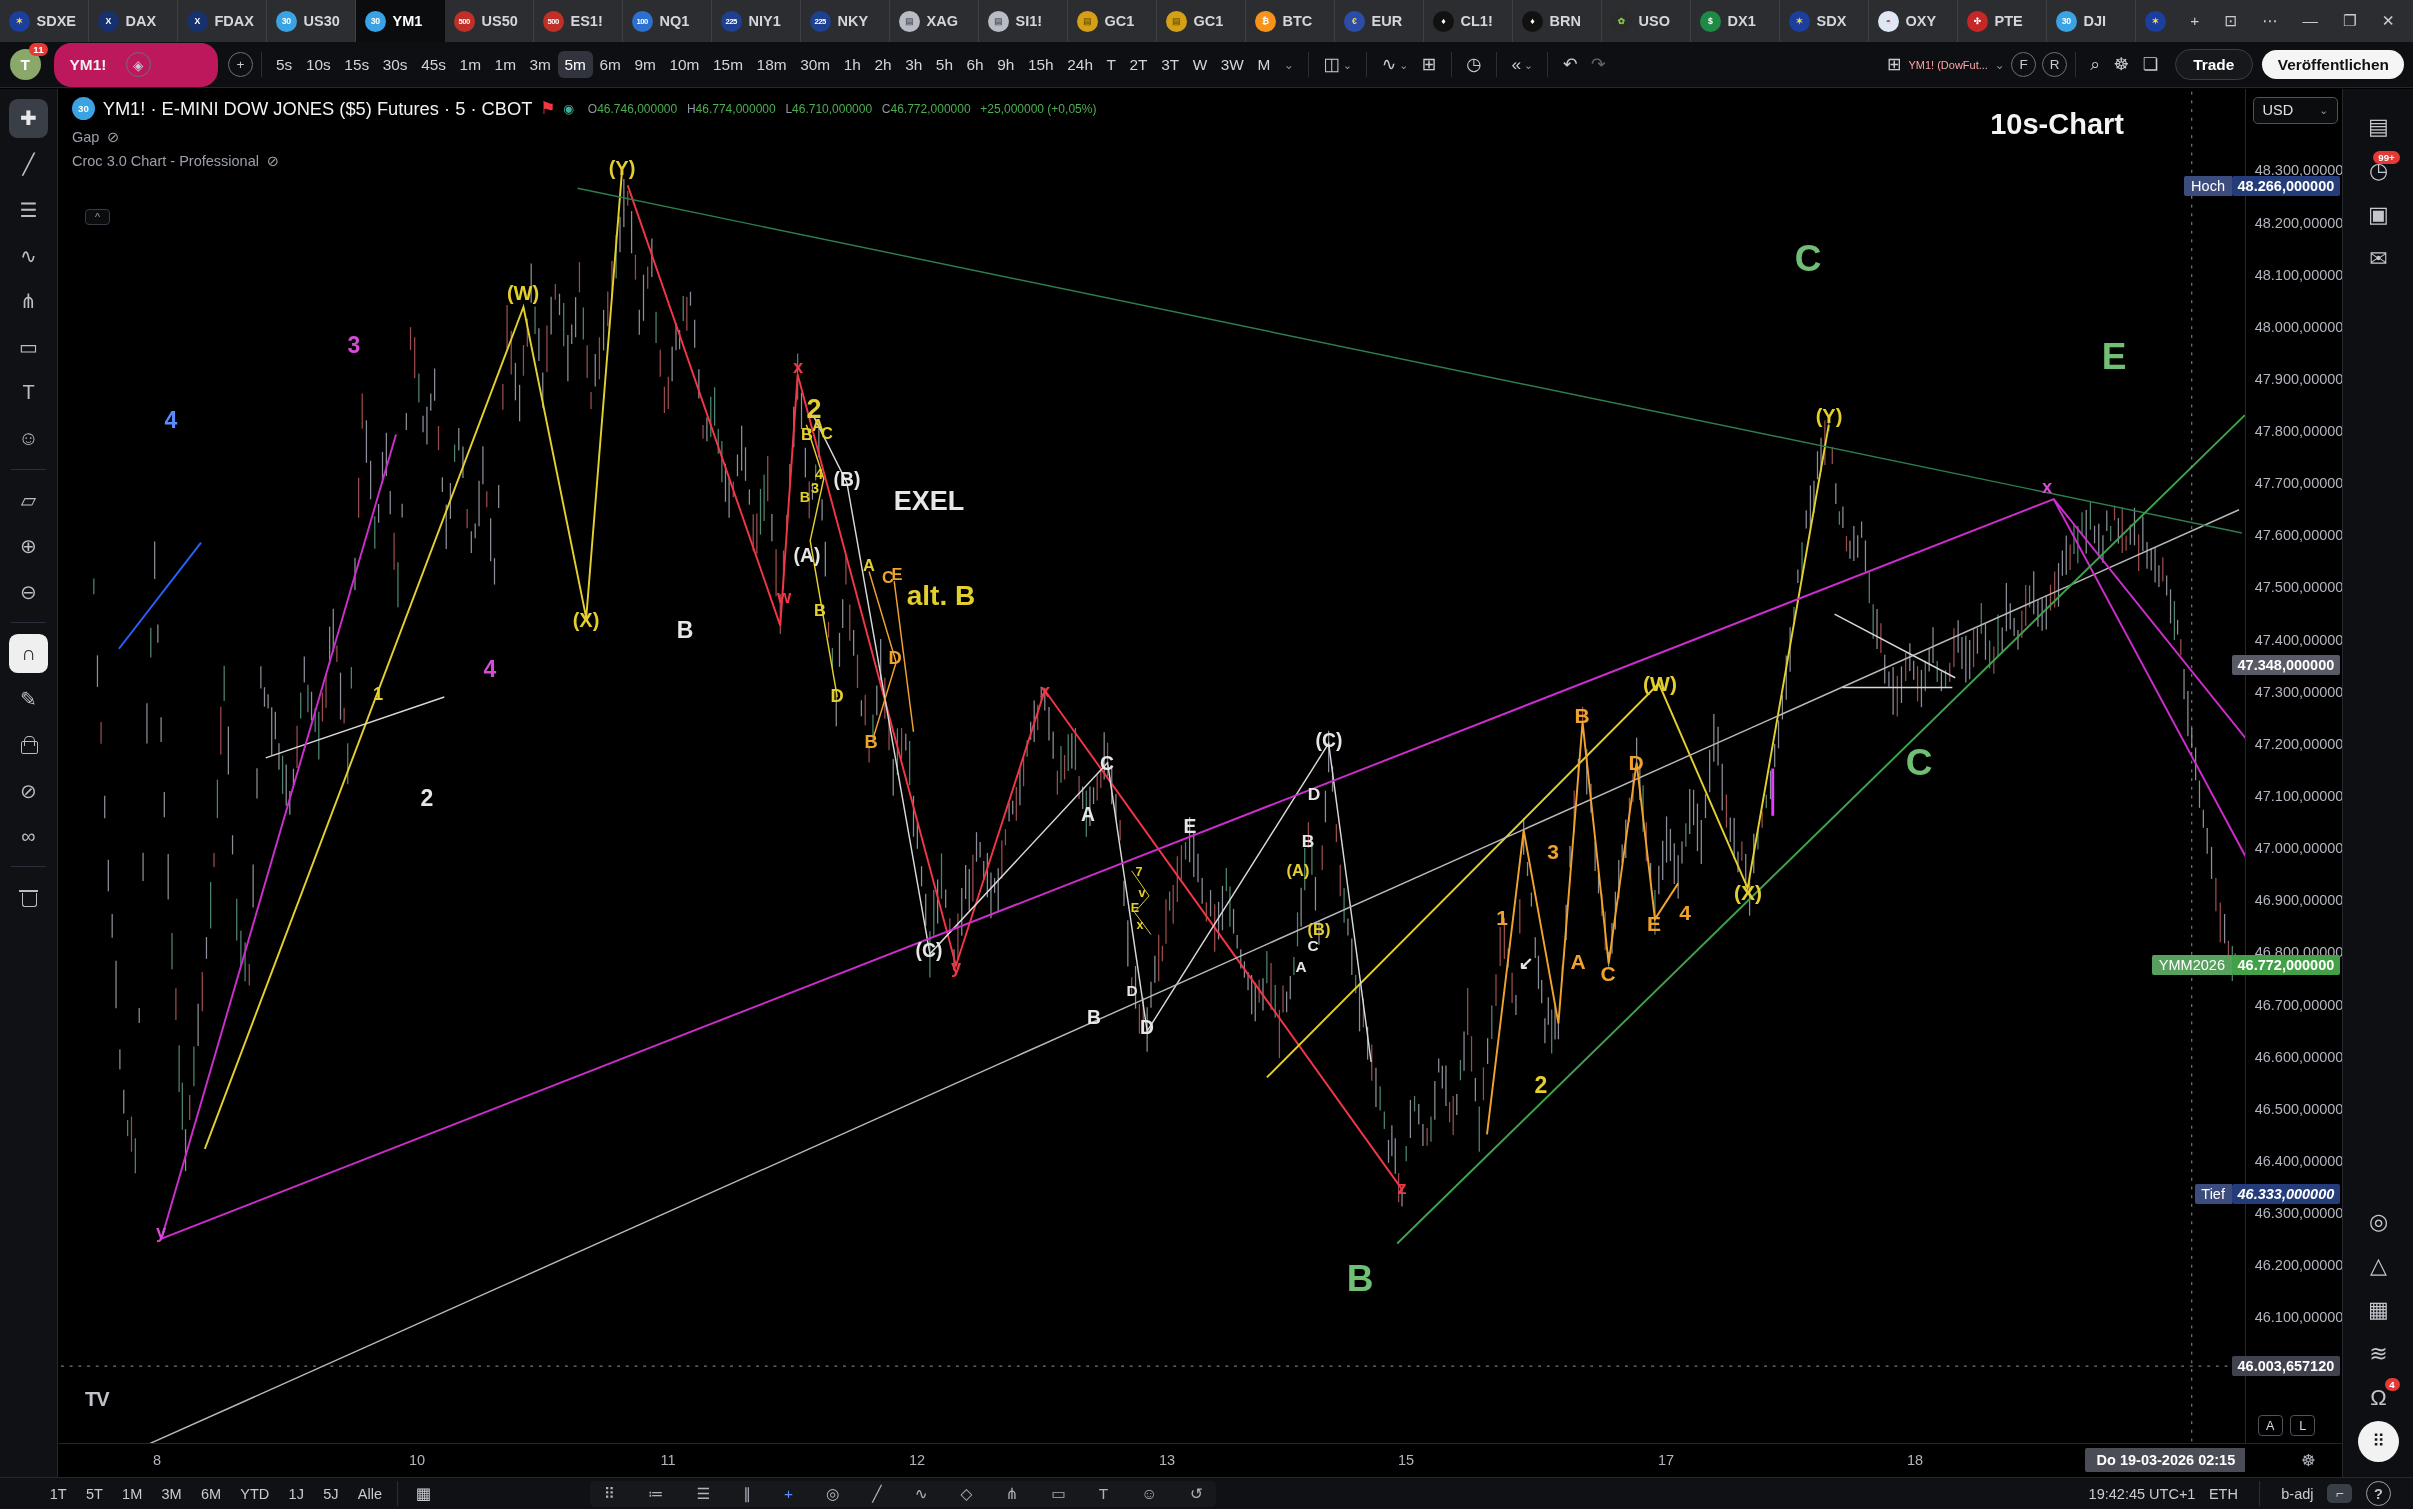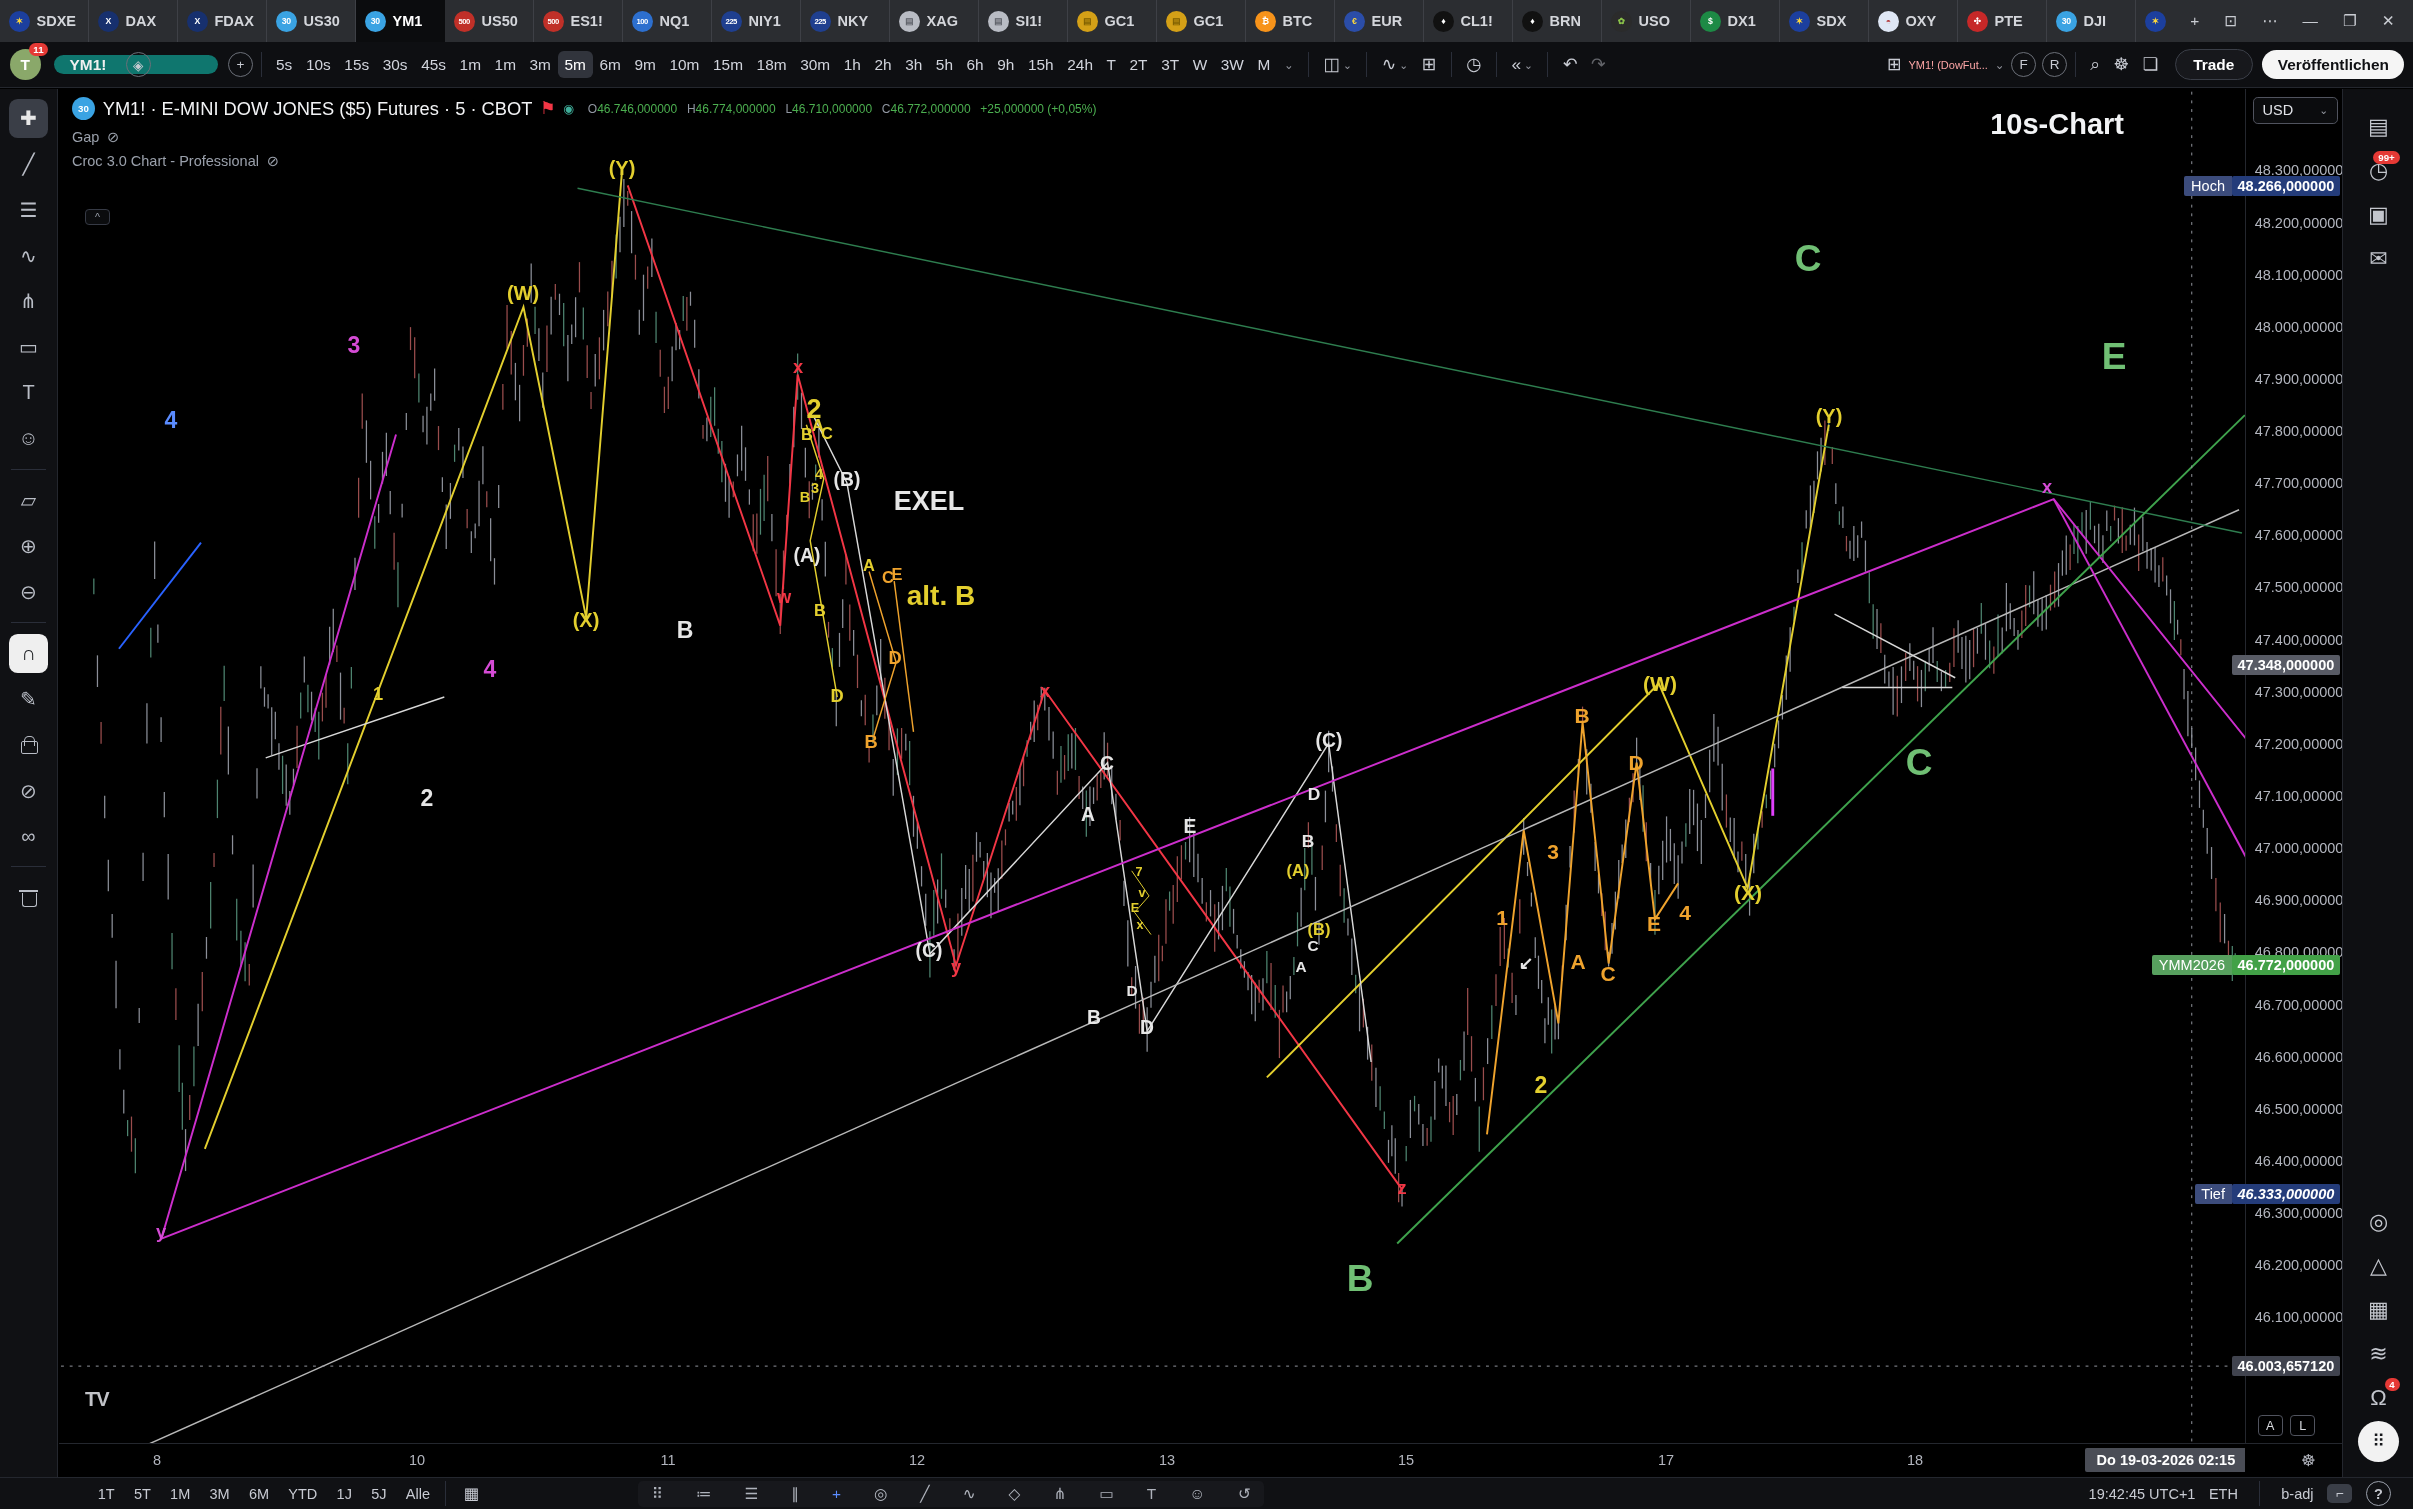--- a/index.html
+++ b/index.html
@@ -18,21 +18,21 @@
   .winctl{display:flex;align-items:center;gap:25px;padding:0 19.3px;color:#c9ccd2;font-size:15.4px}
   .winctl span{cursor:pointer}
 
   
   .toolbar{position:absolute;top:42px;left:0;right:0;height:46px;background:#0e0f12;border-bottom:1px solid #24272e;
     display:flex;align-items:center;padding:0 9.7px;z-index:20;font-size:15.4px}
   .avatar{width:31px;height:31px;border-radius:50%;background:#8aa86a;color:#fff;display:flex;align-items:center;
     justify-content:center;font-weight:700;position:relative;flex:none;cursor:pointer}
   .avatar .nbadge{position:absolute;top:-5.8px;right:-7.7px;background:#e53935;color:#fff;font-size:9.7px;font-weight:700;
     border-radius:8.7px;padding:1px 4.8px}
-  .sympill{margin-left:13.5px;background:#0f766e;border-radius:17.4px;height:19px;display:flex;align-items:center;
+  .sympill{margin-left:13.5px;background:#be185d;border-radius:17.4px;height:44px;display:flex;align-items:center;
     padding:0 9.7px 0 15.4px;gap:19.3px;width:164px;cursor:pointer}
   .sympill b{font-size:15.4px;color:#f0f0f0}
   .circ{width:25px;height:25px;border:1px solid #6b6f78;border-radius:50%;display:flex;align-items:center;
     justify-content:center;color:#c8cbd3;font-size:13.5px;flex:none;cursor:pointer}
   .sep{width:1px;height:25px;background:#2a2e39;margin:0 7.7px;flex:none}
   .tf{padding:4.8px 6.8px;border-radius:5.8px;color:#d1d4dc;font-size:15.4px;cursor:pointer;flex:none}
   .tf.active{background:#31343c;color:#fff}
   .tbtn{padding:3.9px 6.8px;border-radius:5.8px;color:#c8cbd3;cursor:pointer;font-size:17.4px;flex:none;display:flex;align-items:center;gap:2.9px}
   .tbtn .cv{font-size:10.6px;color:#9598a1}
   .dim{opacity:.45}
@@ -109,21 +109,21 @@
   .ttick{position:absolute;top:7.7px;font-size:14.5px;color:#b2b5be;transform:translateX(-50%)}
   .datebox{position:absolute;top:3.9px;left:2026px;background:#4a4d56;color:#fff;font-weight:700;font-size:14.5px;
     padding:3.9px 11.6px;border-radius:1.9px;white-space:nowrap}
   .taxcorner{position:absolute;left:2245px;top:1443px;width:169px;height:34px;background:#000;border-top:1px solid #24272e;
     z-index:10;display:flex;align-items:center;color:#b2b5be}
   .taxcorner span{margin-left:56px;font-size:16.4px;cursor:pointer}
 
   
   .bbar{position:absolute;left:0;top:1477px;right:0;height:32px;background:#101114;border-top:1px solid #24272e;
     display:flex;align-items:center;z-index:25;font-size:14.5px;color:#c8cbd3}
-  .ranges{display:flex;align-items:center;gap:3.9px;margin-left:90px}
+  .ranges{display:flex;align-items:center;gap:3.9px;margin-left:42px}
   .rng{padding:2.9px 7.7px;border-radius:4.8px;cursor:pointer}
   .gotodate{margin-left:9.7px;font-size:16.4px;cursor:pointer}
   .favstrip{margin-left:159px;background:#17181c;border-radius:4.8px;display:flex;align-items:center;gap:33px;
     padding:2.9px 13.5px;height:26px}
   .favstrip span{font-size:15.4px;color:#aeb2bb;cursor:pointer}
   .brt{margin-left:auto;display:flex;align-items:center;gap:13.5px;margin-right:13.5px}
   .brt .adjbox{background:#3a3e47;border-radius:4.8px;padding:1.9px 8.7px;font-size:13.5px;cursor:pointer}
   .helpq{width:25px;height:25px;border:1.9px solid #9aa0ab;border-radius:50%;display:flex;align-items:center;
     justify-content:center;font-size:14.5px;font-weight:700;color:#c3c6cd;cursor:pointer;margin-right:9.7px}
   .tenschart{position:absolute;z-index:6;color:#f2f3f5;font-weight:700;font-size:29px;right:290px;top:108px}

